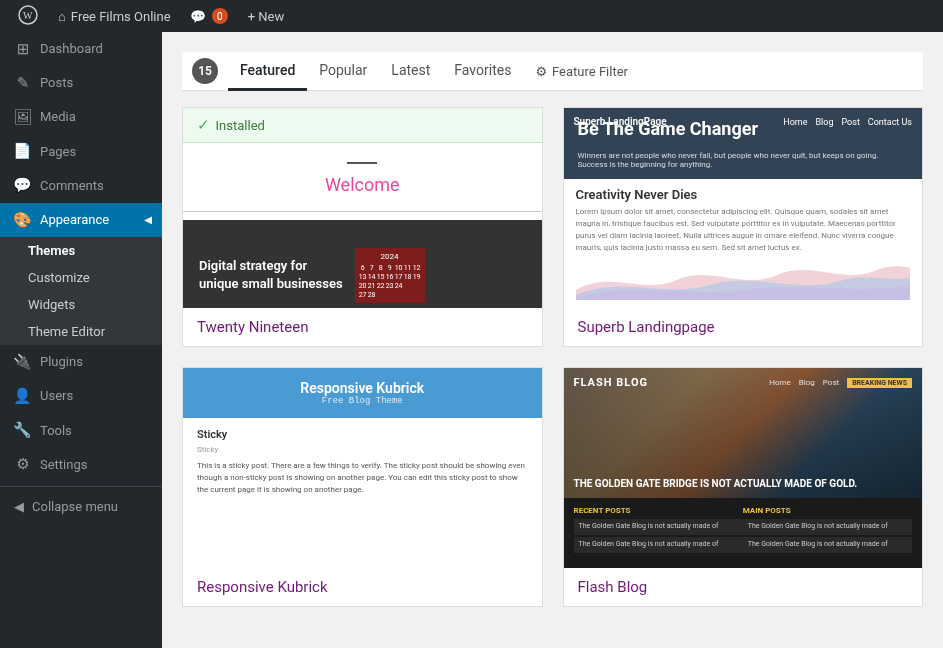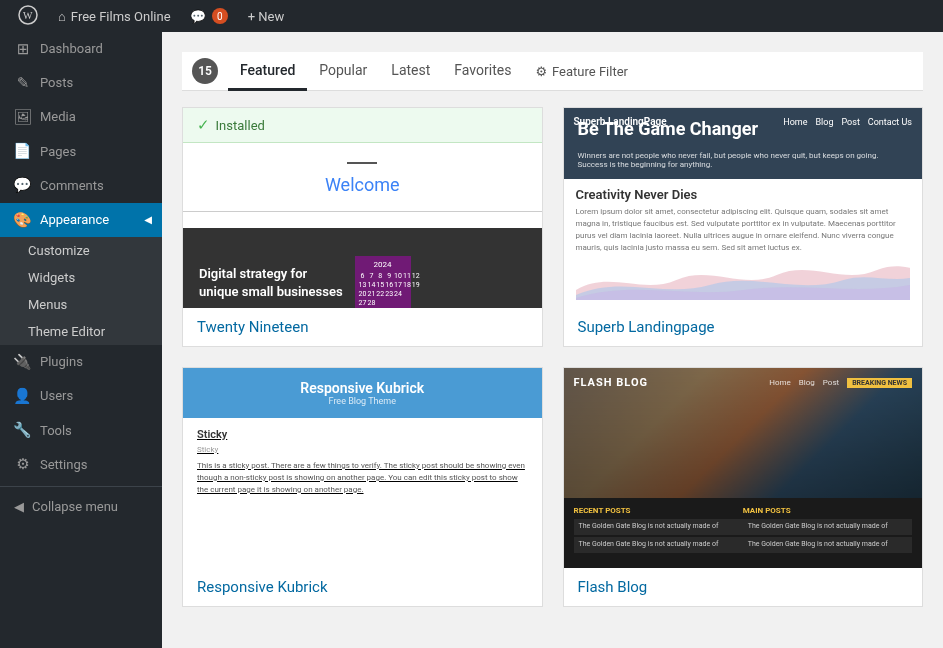--- a/index.html
+++ b/index.html
@@ -180,56 +180,56 @@
     .checkmark { color: #46b450; font-size: 15px; }
     .theme-preview {
       width: 100%;
       height: 200px;
       overflow: hidden;
       position: relative;
     }
     .theme-name {
       padding: 10px 14px;
       font-size: 15px;
-      color: #0369a1;
+      color: #701a75;
       font-weight: 400;
     }
 
     
     .preview-twenty-nineteen {
       background: #fff;
       padding-top: 36px;
       height: 100%;
       position: relative;
     }
     .tn-welcome {
       text-align: center;
       padding: 16px;
       font-size: 18px;
-      color: #3b82f6;
+      color: #ec4899;
       border-bottom: 1px solid #ccc;
-      margin-bottom: 16px;
+      margin-bottom: 8px;
     }
     .tn-line { width: 30px; height: 2px; background: #555; margin: 0 auto 10px; }
     .tn-lower {
       background: #333;
       color: #fff;
       padding: 20px 16px;
       min-height: 110px;
       display: flex;
       align-items: center;
       gap: 12px;
     }
     .tn-lower-text { font-size: 13px; font-weight: 600; line-height: 1.4; }
     .tn-calendar {
-      background: #701a75;
+      background: #7f1d1d;
       color: #fff;
       font-size: 9px;
       padding: 4px;
-      width: 56px;
+      width: 70px;
       flex-shrink: 0;
     }
     .tn-cal-header { text-align: center; font-size: 8px; margin-bottom: 3px; }
     .tn-cal-grid { display: grid; grid-template-columns: repeat(7, 1fr); gap: 1px; font-size: 7px; text-align: center; }
 
     
     .preview-superb {
       height: 100%;
       display: flex;
       flex-direction: column;
@@ -275,22 +275,22 @@
       height: 100%;
       display: flex;
       flex-direction: column;
     }
     .kubrick-header {
       background: #4a9bd4;
       padding: 12px 16px;
       text-align: center;
     }
     .kubrick-header-title { color: #fff; font-size: 14px; font-weight: 600; }
-    .kubrick-header-sub { color: rgba(255,255,255,0.8); font-size: 9px; }
-    .kubrick-body { padding: 10px 14px; flex: 1; text-decoration: underline; }
+    .kubrick-header-sub { color: rgba(255,255,255,0.8); font-size: 9px; font-family: Liberation Mono, monospace; }
+    .kubrick-body { padding: 10px 14px; flex: 1; }
     .kubrick-post-title { font-size: 11px; font-weight: 600; color: #333; margin-bottom: 4px; }
     .kubrick-post-meta { font-size: 8px; color: #999; margin-bottom: 6px; }
     .kubrick-post-text { font-size: 8px; color: #555; line-height: 1.5; }
 
     
     .preview-flash {
       background: #222;
       height: 100%;
       display: flex;
       flex-direction: column;
@@ -388,23 +388,23 @@
     <div class="sidebar-item">
       <span class="sidebar-icon">💬</span>
       <span>Comments</span>
     </div>
     <div class="sidebar-item active parent-active">
       <span class="sidebar-icon">🎨</span>
       <span>Appearance</span>
       <span class="appearance-arrow">◀</span>
     </div>
     <div class="sidebar-sub">
+      <div class="sidebar-sub-item active">Themes</div>
       <div class="sidebar-sub-item">Customize</div>
       <div class="sidebar-sub-item">Widgets</div>
-      <div class="sidebar-sub-item">Menus</div>
       <div class="sidebar-sub-item">Theme Editor</div>
     </div>
     <div class="sidebar-item">
       <span class="sidebar-icon">🔌</span>
       <span>Plugins</span>
     </div>
     <div class="sidebar-item">
       <span class="sidebar-icon">👤</span>
       <span>Users</span>
     </div>
@@ -545,20 +545,21 @@
             <div class="flash-hero-img">
               <div class="flash-logo-bar">
                 <span class="flash-logo">FLASH BLOG</span>
                 <div class="flash-nav-links">
                   <span>Home</span>
                   <span>Blog</span>
                   <span>Post</span>
                   <span class="flash-badge">BREAKING NEWS</span>
                 </div>
               </div>
+              <div class="flash-headline">THE GOLDEN GATE BRIDGE IS NOT ACTUALLY MADE OF GOLD.</div>
             </div>
             <div class="flash-lower">
               <div class="flash-col">
                 <div class="flash-col-title">RECENT POSTS</div>
                 <div class="flash-col-item">
                     <div class="flash-col-item-text">The Golden Gate Blog is not actually made of</div>
                   </div>
                 <div class="flash-col-item">
                     <div class="flash-col-item-text">The Golden Gate Blog is not actually made of</div>
                   </div>

